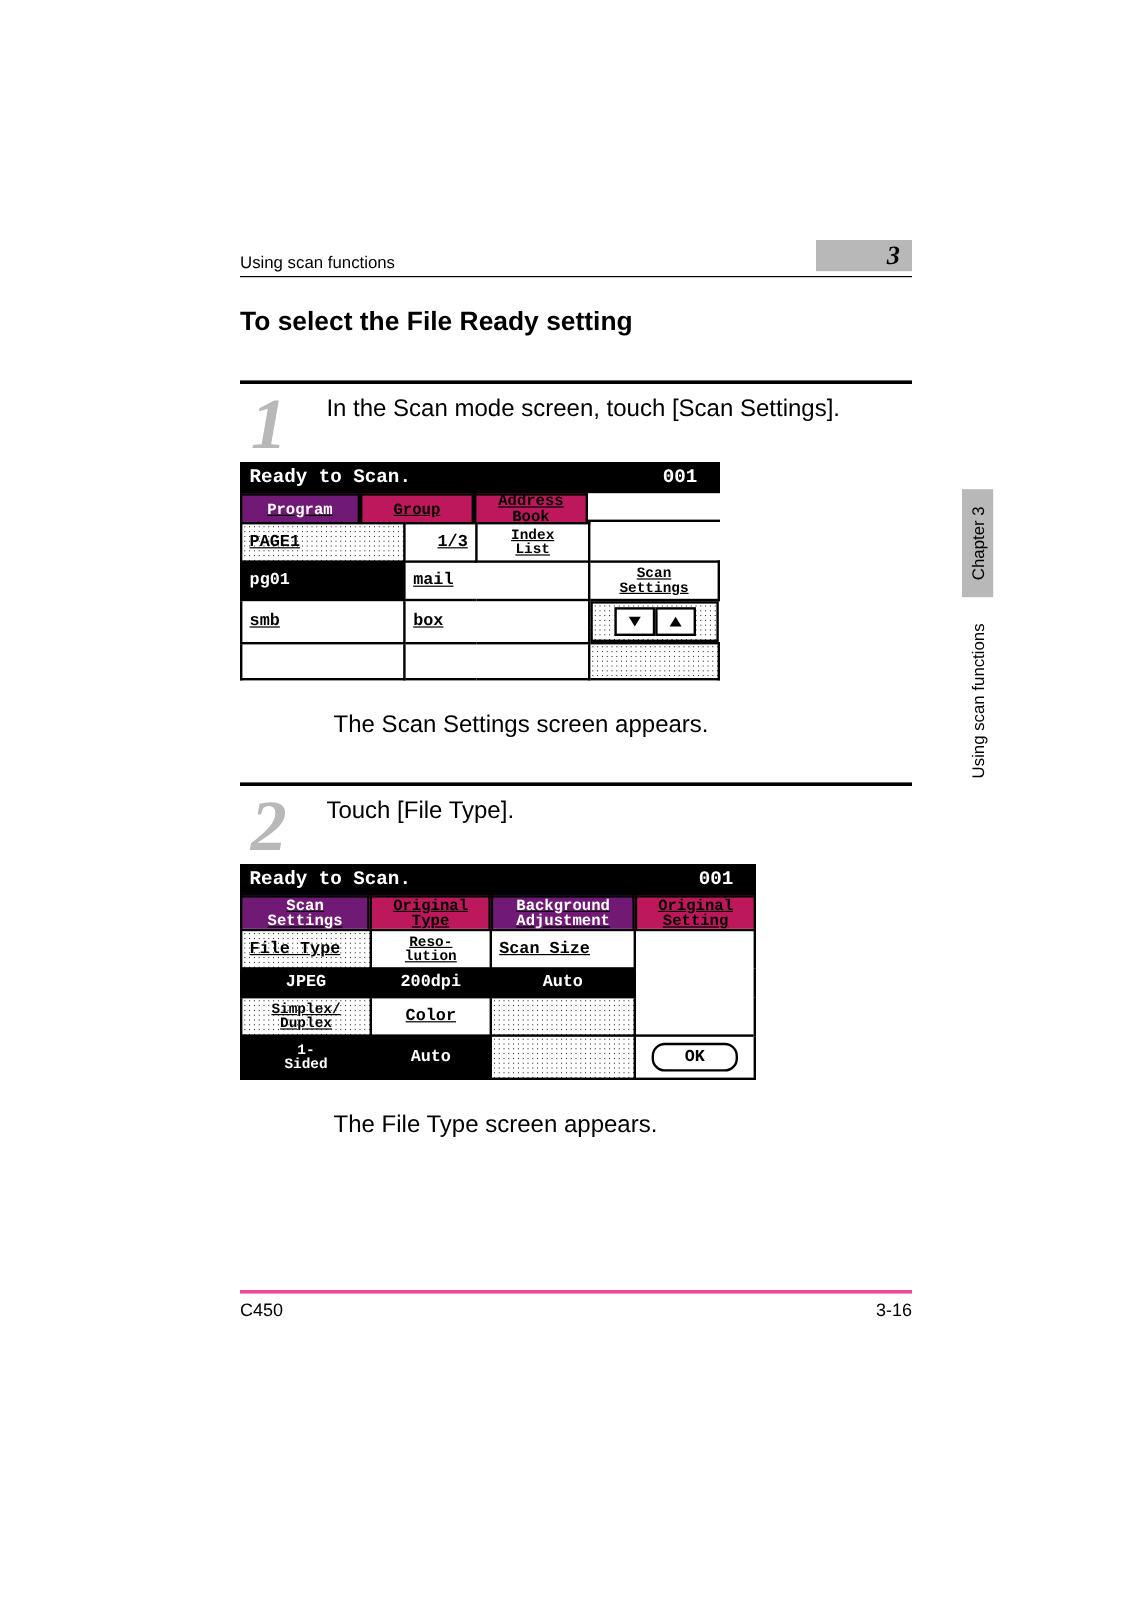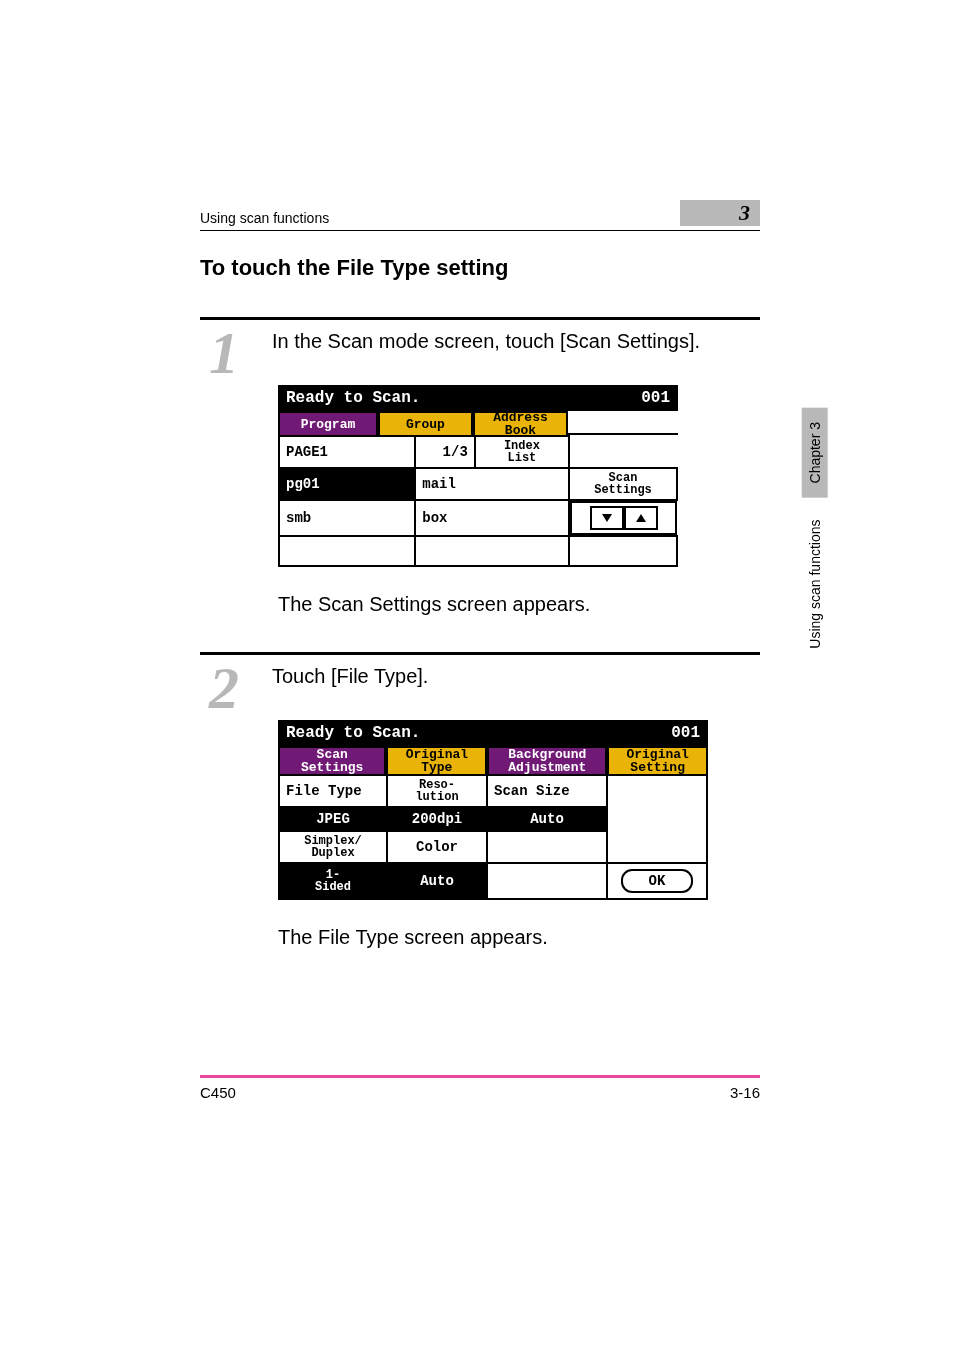--- a/index.html
+++ b/index.html
@@ -75,53 +75,53 @@
     line-height: 1.35;
     flex: 1;
   }
   .after-text {
     margin: 26px 0 36px 78px;
     font-size: 20px;
   }
 
   
   .lcd {
-    margin-left: 78px;
     font-family: "Courier New", monospace;
     font-weight: bold;
     font-size: 14px;
     color: #000;
     user-select: none;
+    text-decoration: underline;
   }
   .lcd .bar-top {
     display: flex;
     background: #000;
     color: #fff;
     align-items: center;
     height: 26px;
   }
   .lcd .bar-top .status {
     flex: 1;
     padding-left: 8px;
     font-size: 16px;
   }
   .lcd .bar-top .count {
     width: 60px;
     text-align: right;
-    padding-right: 8px;
+    padding-right: 19px;
     font-size: 16px;
   }
   .lcd .tabrow {
     display: flex;
     height: 24px;
   }
   .tab {
     border: 2px solid #000;
     border-bottom: none;
-    background: #eab308;
+    background: #be185d;
     display: flex;
     align-items: center;
     justify-content: center;
     font-size: 13px;
     line-height: 1;
     text-align: center;
   }
   .tab.inv {
     background: #701a75;
     color: #fff;
@@ -217,21 +217,21 @@
 </head>
 <body>
 
 <div class="page">
 
   <div class="running-header">
     <span class="rh-left">Using scan functions</span>
     <span class="chapter-badge">3</span>
   </div>
 
-  <h2 class="section-title">To touch the File Type setting</h2>
+  <h2 class="section-title">To select the File Ready setting</h2>
 
   <hr class="section-rule">
 
   <div class="step">
     <div class="stepnum">1</div>
     <div class="step-body">In the Scan mode screen, touch [Scan Settings].</div>
   </div>
 
   <div class="lcd s1">
     <div class="bar-top">

